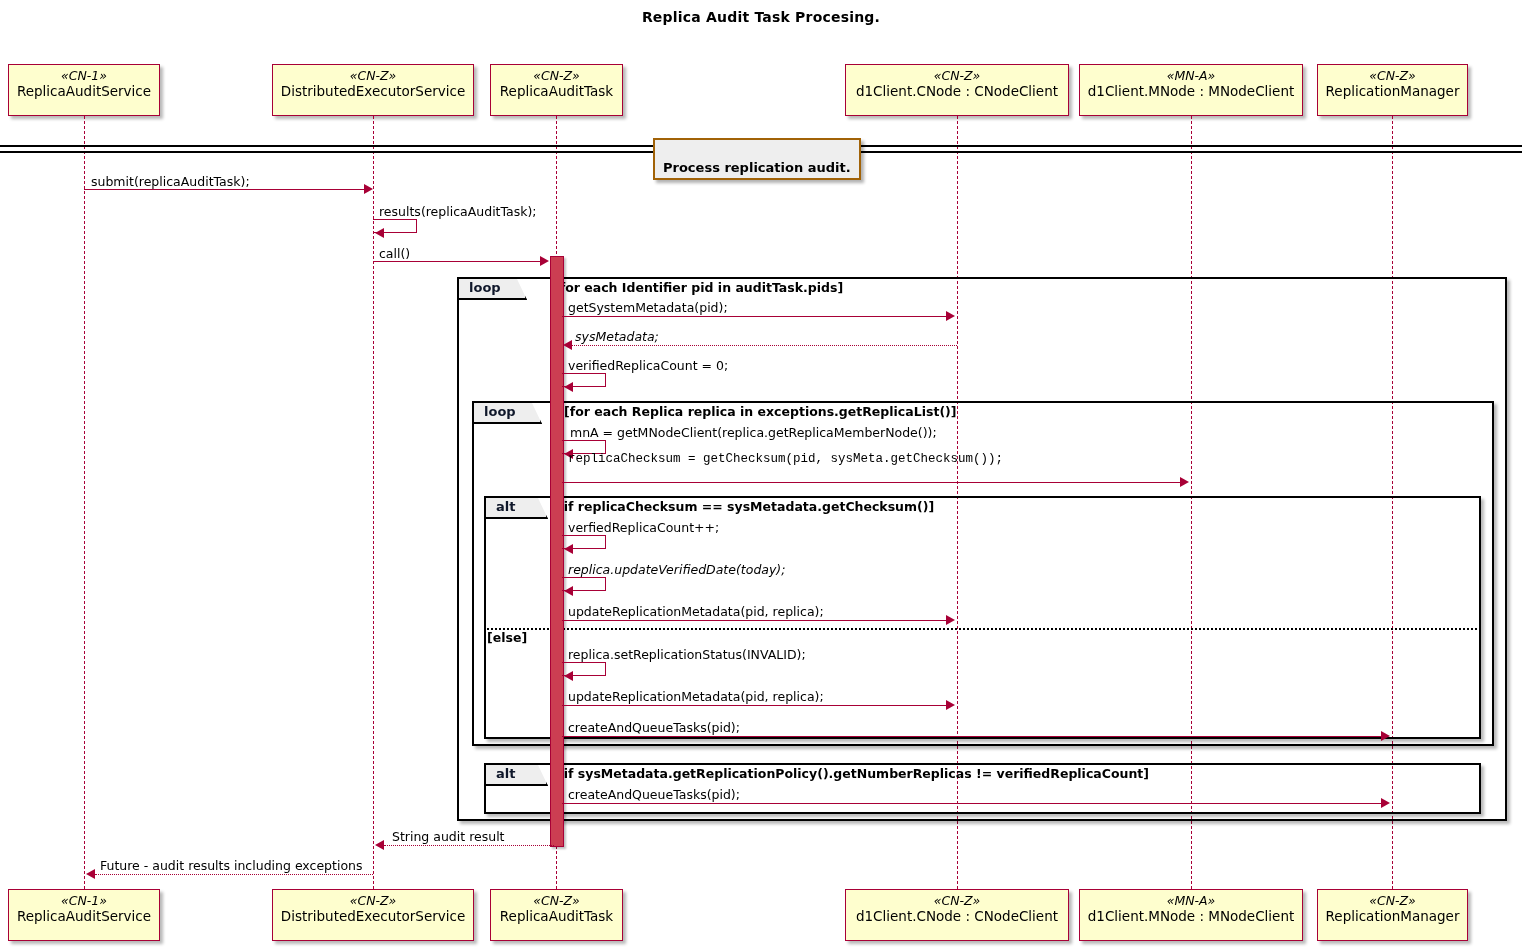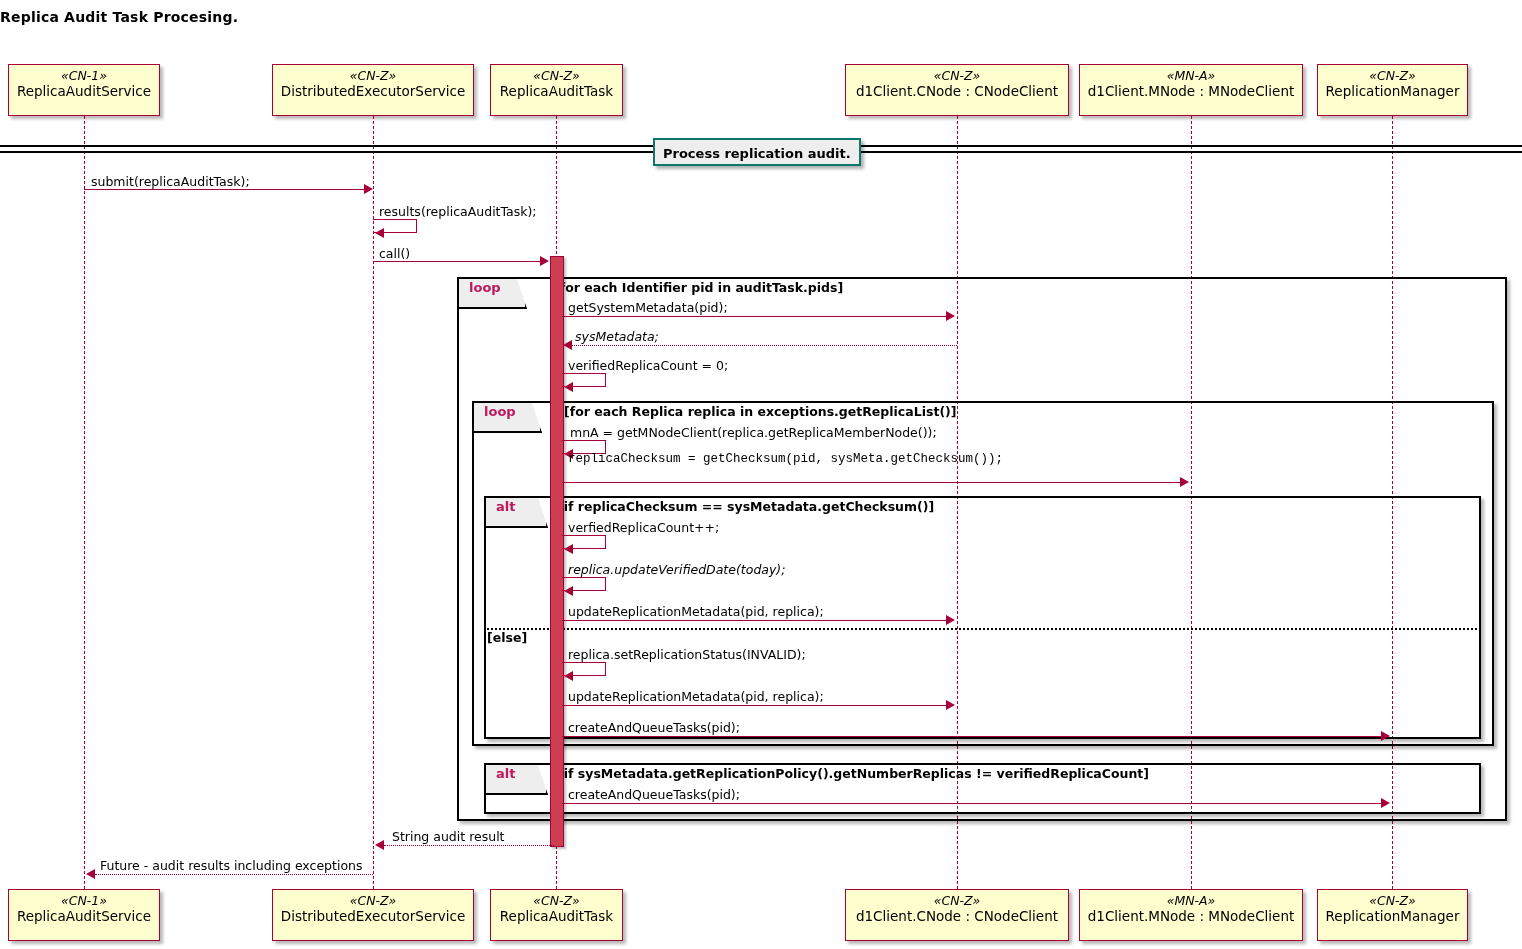--- a/index.html
+++ b/index.html
@@ -5,21 +5,21 @@
   html,body{margin:0;padding:0;background:#FFFFFF;}
   body{
     width:1522px;height:949px;position:relative;overflow:hidden;
     font-family:"DejaVu Sans","Liberation Sans",sans-serif;
     color:#000;
   }
   #stage{position:absolute;left:0;top:0;width:1522px;height:949px;}
 
   
   .diagram-title{
-    position:absolute;left:0;top:9px;width:1522px;
+    position:absolute;left:0;top:9px;width:1522px;text-align:center;
     font-size:14px;font-weight:bold;letter-spacing:.2px;
   }
 
   
   .participant{
     position:absolute;box-sizing:border-box;
     background:#FEFECE;border:1.5px solid #A80036;
     box-shadow:3px 3px 3px rgba(0,0,0,.28);
     text-align:center;line-height:1.12;
     padding-top:4px;
@@ -43,34 +43,34 @@
   }
 
   
   .divider-lines{position:absolute;left:0;width:1522px;height:8px;}
   .divider-lines:before,.divider-lines:after{
     content:"";position:absolute;left:0;width:1522px;height:2px;background:#000;
   }
   .divider-lines:before{top:0;}
   .divider-lines:after{top:6px;}
   .divider-label{
-    position:absolute;background:#EEEEEE;border:2px solid #0f766e;
-    font-size:13px;font-weight:bold;padding:6px 8px 3px 8px;
+    position:absolute;background:#EEEEEE;border:2px solid #a16207;
+    font-size:13px;font-weight:bold;padding:20px 8px 3px 8px;
     box-shadow:3px 3px 3px rgba(0,0,0,.3);white-space:nowrap;
   }
 
   
   .group{
     position:absolute;box-sizing:border-box;border:2px solid #000;
     background:transparent;box-shadow:3px 3px 3px rgba(0,0,0,.28);
   }
   .group-tab{
-    position:absolute;box-sizing:border-box;height:30px;
+    position:absolute;box-sizing:border-box;height:21px;
     background:#EEEEEE;border-right:2px solid #000;border-bottom:2px solid #000;
-    font-size:13px;font-weight:bold;color:#be185d;
+    font-size:13px;font-weight:bold;color:#0f172a;
     padding:1px 0 0 10px;
     
     clip-path:polygon(0 0,calc(100% - 10px) 0,100% 100%,0 100%);
   }
   .group-label{
     position:absolute;font-size:12.5px;font-weight:bold;white-space:nowrap;
   }
   .group-else-line{
     position:absolute;height:0;border-top:2px dotted #000;
   }

